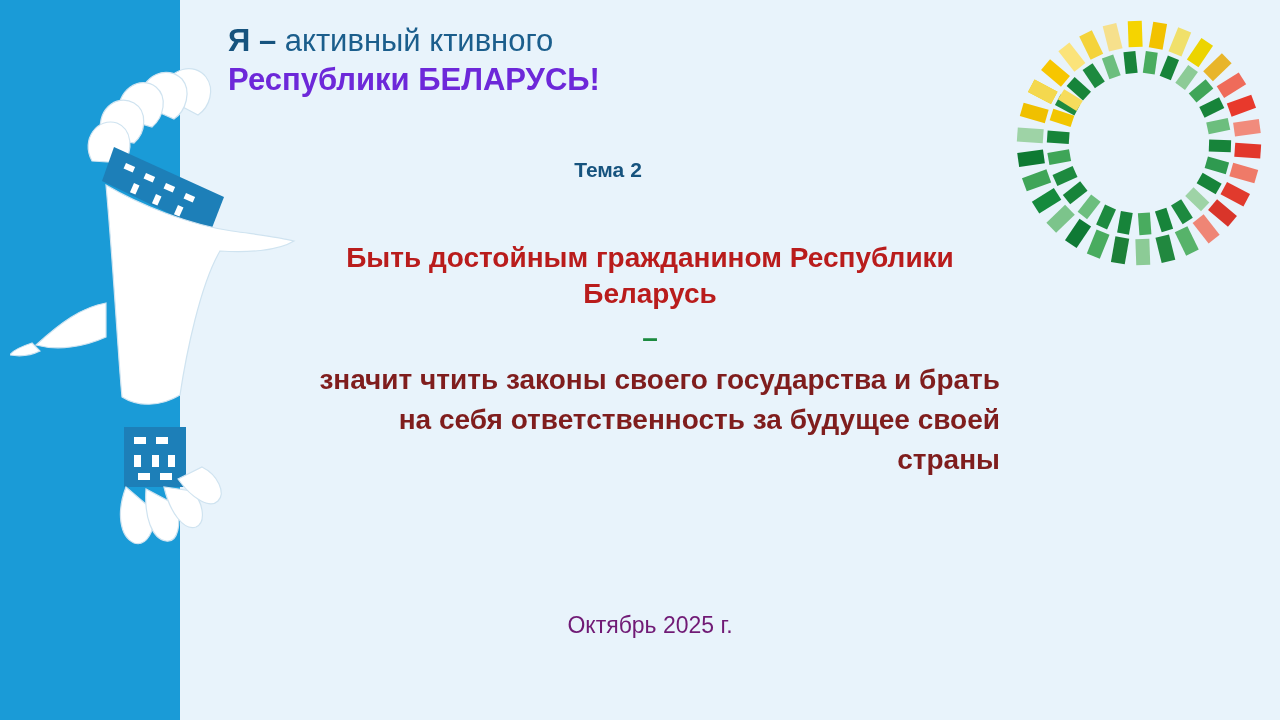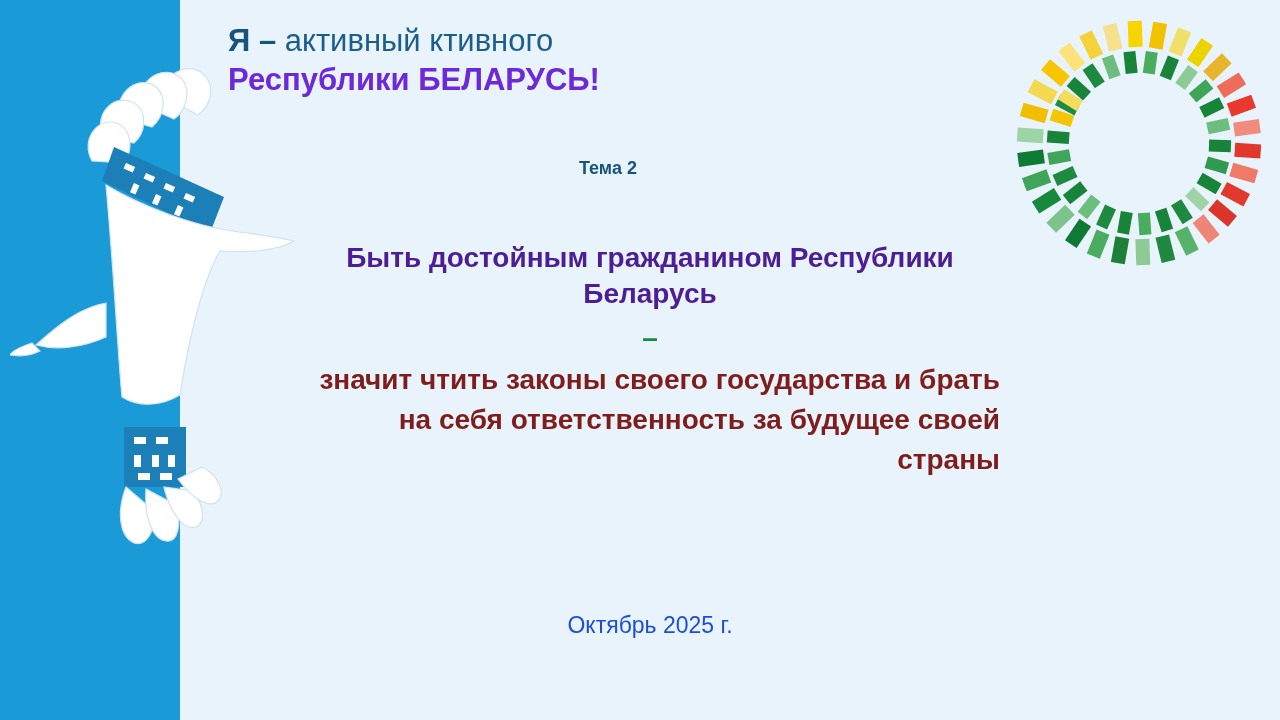--- a/index.html
+++ b/index.html
@@ -58,34 +58,34 @@
     line-height: 1.25;
     white-space: nowrap;
   }
 
   .topic {
     position: absolute;
     left: 228px;
     top: 158px;
     width: 760px;
     text-align: center;
-    font-size: 18px;
+    font-size: 21px;
     font-weight: bold;
     color: #16537e;
   }
 
   .headline {
     position: absolute;
     left: 300px;
     top: 240px;
     width: 700px;
     text-align: center;
     font-size: 28px;
     font-weight: bold;
-    color: #4c1d95;
+    color: #b91c1c;
     line-height: 1.3;
   }
   .dash {
     position: absolute;
     left: 300px;
     top: 322px;
     width: 700px;
     text-align: center;
     font-size: 28px;
     font-weight: bold;
@@ -103,21 +103,21 @@
     line-height: 1.42;
   }
 
   .date {
     position: absolute;
     left: 300px;
     top: 612px;
     width: 700px;
     text-align: center;
     font-size: 23px;
-    color: #1d4ed8;
+    color: #701a75;
   }
 
   
   .logo {
     position: absolute;
     left: 1008px;
     top: 12px;
     width: 262px;
     height: 262px;
   }

